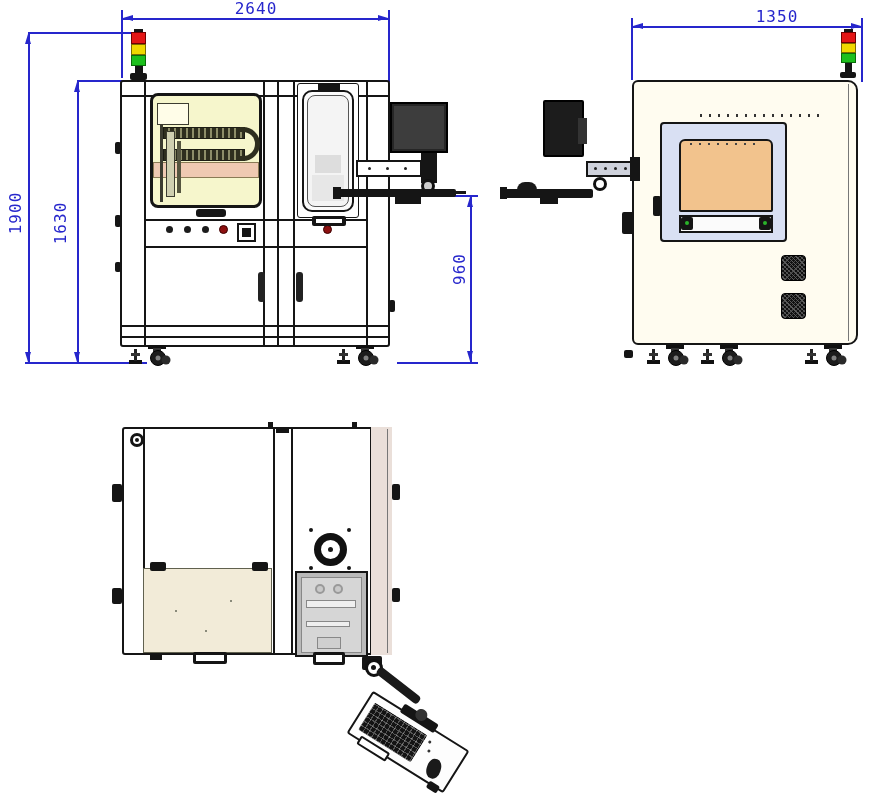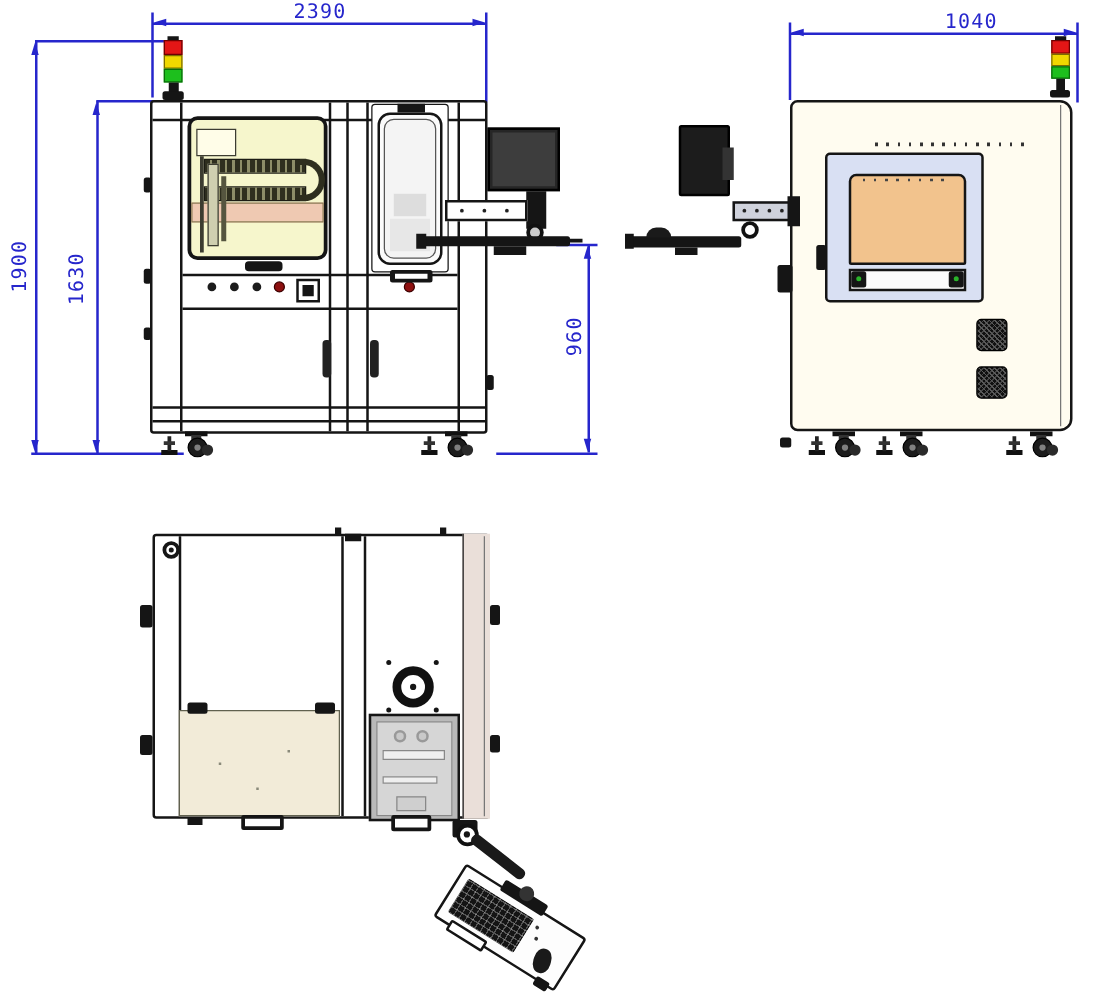--- a/index.html
+++ b/index.html
@@ -30,28 +30,28 @@
 
 <div id="canvas">
 
   <div class="a" style="inset:0">
 
     <div class="a b" style="left:122px;top:18px;width:267px;height:1.5px"></div>
     <div class="a b" style="left:121px;top:10px;width:1.5px;height:68px"></div>
     <div class="a b" style="left:388px;top:10px;width:1.5px;height:72px"></div>
     <div class="ar ar-l" style="left:123px;top:15.2px"></div>
     <div class="ar ar-r" style="left:378px;top:15.2px"></div>
-    <div class="a dimtxt" style="left:226px;top:0;width:60px;height:18px">2390</div>
+    <div class="a dimtxt" style="left:226px;top:0;width:60px;height:18px">2640</div>
 
     <div class="a b" style="left:632px;top:26px;width:230px;height:1.5px"></div>
     <div class="a b" style="left:631px;top:18px;width:1.5px;height:62px"></div>
     <div class="a b" style="left:861px;top:18px;width:1.5px;height:64px"></div>
     <div class="ar ar-l" style="left:633px;top:23.2px"></div>
     <div class="ar ar-r" style="left:851px;top:23.2px"></div>
-    <div class="a dimtxt" style="left:747px;top:8px;width:60px;height:18px">1040</div>
+    <div class="a dimtxt" style="left:747px;top:8px;width:60px;height:18px">1350</div>
 
     <div class="a b" style="left:28px;top:33px;width:1.5px;height:330px"></div>
     <div class="a b" style="left:28px;top:32px;width:107px;height:1.5px"></div>
     <div class="ar ar-u" style="left:25.2px;top:34px"></div>
     <div class="ar ar-d" style="left:25.2px;top:352px"></div>
     <div class="a dimtxt vtxt" style="left:-13px;top:203px;width:60px;height:20px">1900</div>
 
     <div class="a b" style="left:77px;top:81px;width:1.5px;height:282px"></div>
     <div class="a b" style="left:77px;top:80px;width:46px;height:1.5px"></div>
     <div class="ar ar-u" style="left:74.2px;top:82px"></div>

